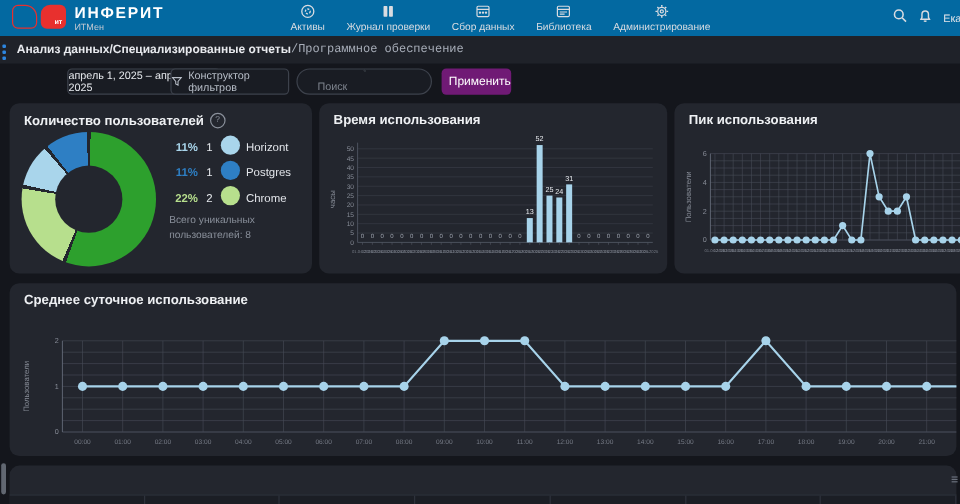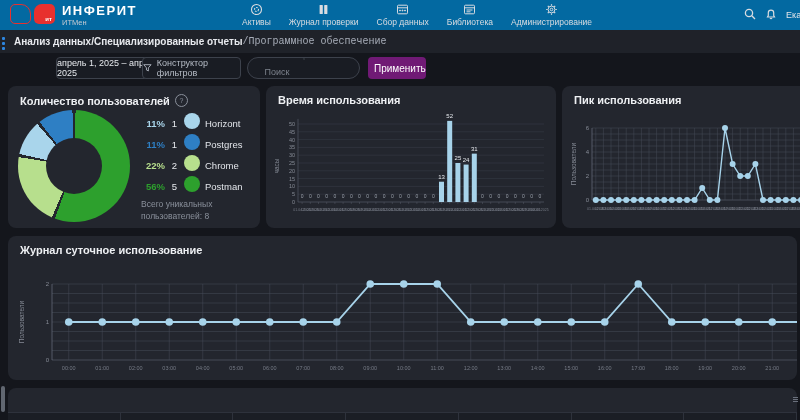--- a/index.html
+++ b/index.html
@@ -217,26 +217,20 @@
           <span class="legend-pct" style="color:#2e7fc4">11%</span>
           <span class="legend-count">1</span>
           <span class="legend-swatch" style="background:#2e7fc4"></span>
           <span class="legend-name">Postgres</span>
         </div>
         <div class="legend-row">
           <span class="legend-pct" style="color:#b7df8d">22%</span>
           <span class="legend-count">2</span>
           <span class="legend-swatch" style="background:#b7df8d"></span>
           <span class="legend-name">Chrome</span>
-        </div>
-        <div class="legend-row">
-          <span class="legend-pct" style="color:#2da02d">56%</span>
-          <span class="legend-count">5</span>
-          <span class="legend-swatch" style="background:#2da02d"></span>
-          <span class="legend-name">Postman</span>
         </div>
         <div class="legend-footer">Всего уникальных пользователей: 8</div>
       </div>
   </div>
 
   <div class="panel" id="panel-time">
     <div class="panel-title">Время использования</div>
     <svg class="chart-svg" id="time-svg" width="278" height="118">
         <line x1="26" y1="96" x2="272" y2="96" stroke="#545965" stroke-width="0.7"></line>
         <text x="23" y="98" font-size="5.5" fill="#868b96" text-anchor="end">0</text>
@@ -470,21 +464,21 @@
         <text x="210.2" y="104" font-size="3.5" fill="#767b86" text-anchor="middle">25.04.2025</text>
         <text x="217.8" y="104" font-size="3.5" fill="#767b86" text-anchor="middle">26.04.2025</text>
         <text x="225.4" y="104" font-size="3.5" fill="#767b86" text-anchor="middle">27.04.2025</text>
         <text x="233" y="104" font-size="3.5" fill="#767b86" text-anchor="middle">28.04.2025</text>
         <text x="240.6" y="104" font-size="3.5" fill="#767b86" text-anchor="middle">29.04.2025</text>
         <text x="248.2" y="104" font-size="3.5" fill="#767b86" text-anchor="middle">30.04.2025</text>
       </svg>
   </div>
 
   <div class="panel" id="panel-daily">
-    <div class="panel-title">Журнал суточное использование</div>
+    <div class="panel-title">Среднее суточное использование</div>
     <svg class="chart-svg" id="daily-svg" width="840" height="122">
         <line x1="36" y1="104" x2="822" y2="104" stroke="#6a7080" stroke-width="0.5"></line>
         <line x1="36" y1="94.5" x2="822" y2="94.5" stroke="#474c58" stroke-width="0.5"></line>
         <line x1="36" y1="85" x2="822" y2="85" stroke="#474c58" stroke-width="0.5"></line>
         <line x1="36" y1="75.5" x2="822" y2="75.5" stroke="#474c58" stroke-width="0.5"></line>
         <line x1="36" y1="66" x2="822" y2="66" stroke="#474c58" stroke-width="0.5"></line>
         <line x1="36" y1="56.5" x2="822" y2="56.5" stroke="#474c58" stroke-width="0.5"></line>
         <line x1="36" y1="47" x2="822" y2="47" stroke="#474c58" stroke-width="0.5"></line>
         <line x1="36" y1="37.5" x2="822" y2="37.5" stroke="#474c58" stroke-width="0.5"></line>
         <line x1="36" y1="28" x2="822" y2="28" stroke="#474c58" stroke-width="0.5"></line>

